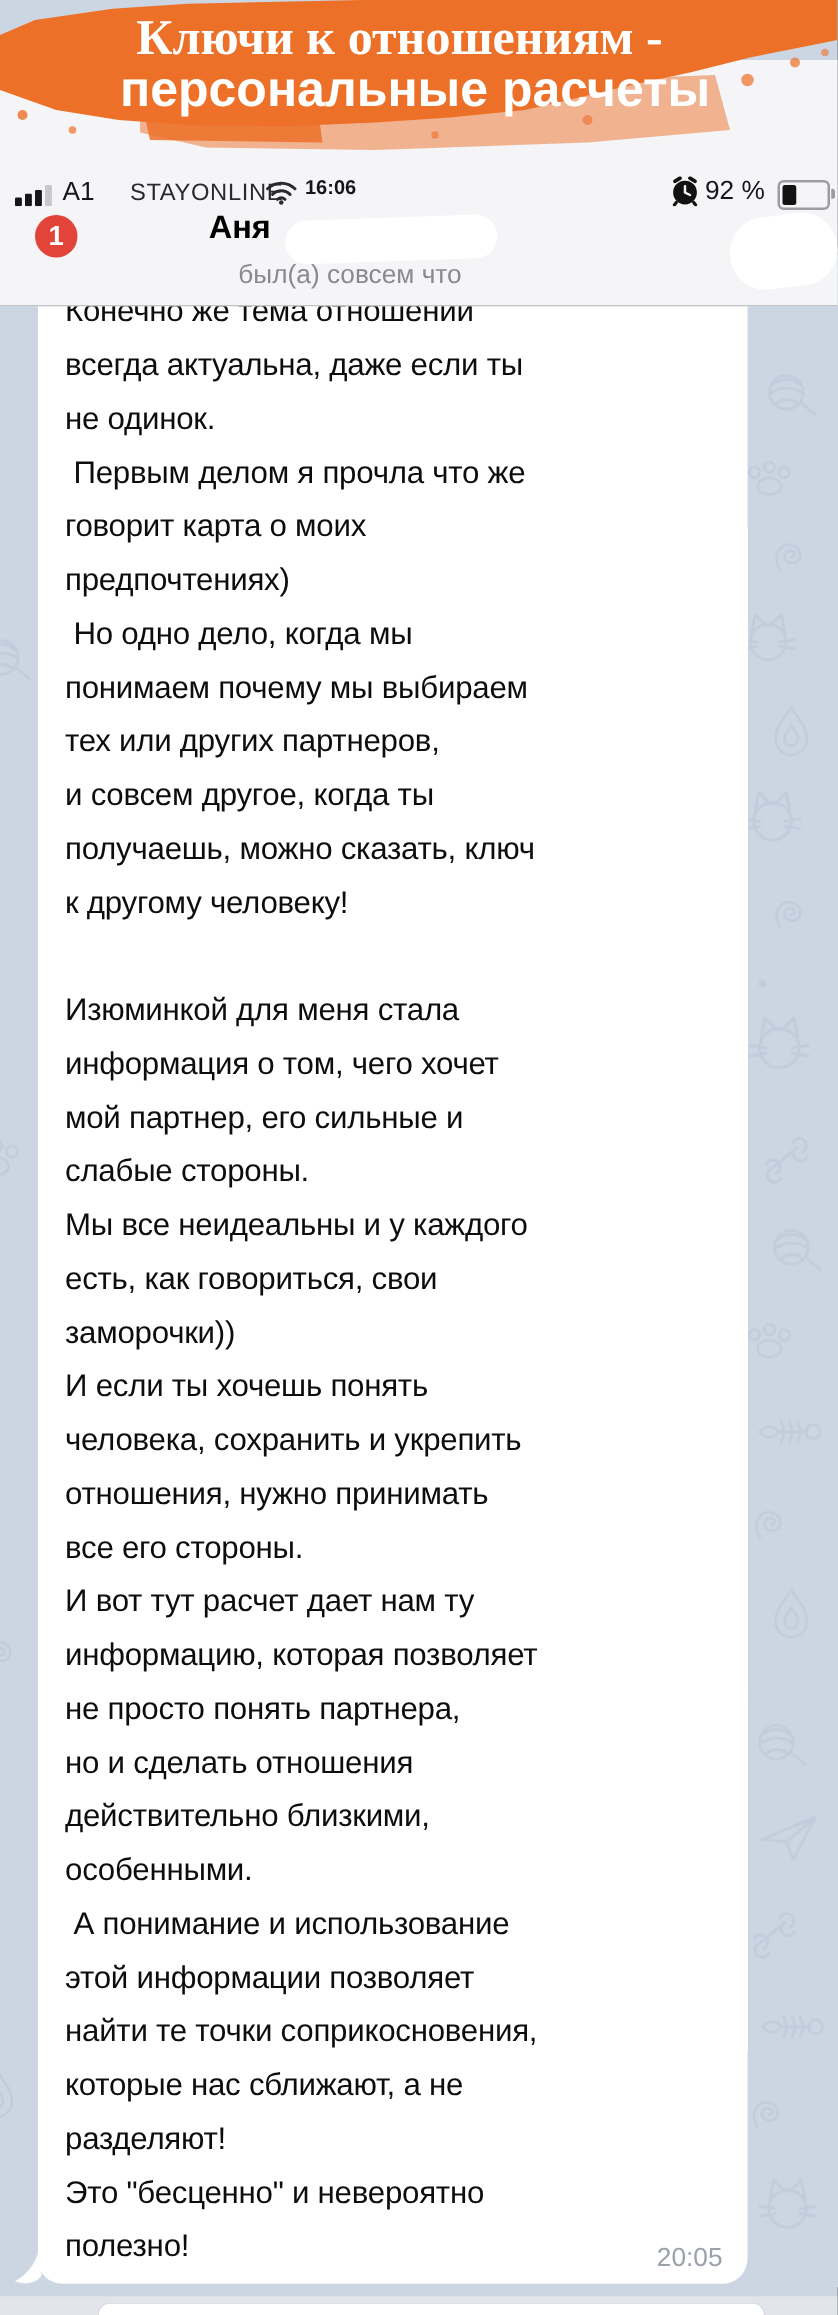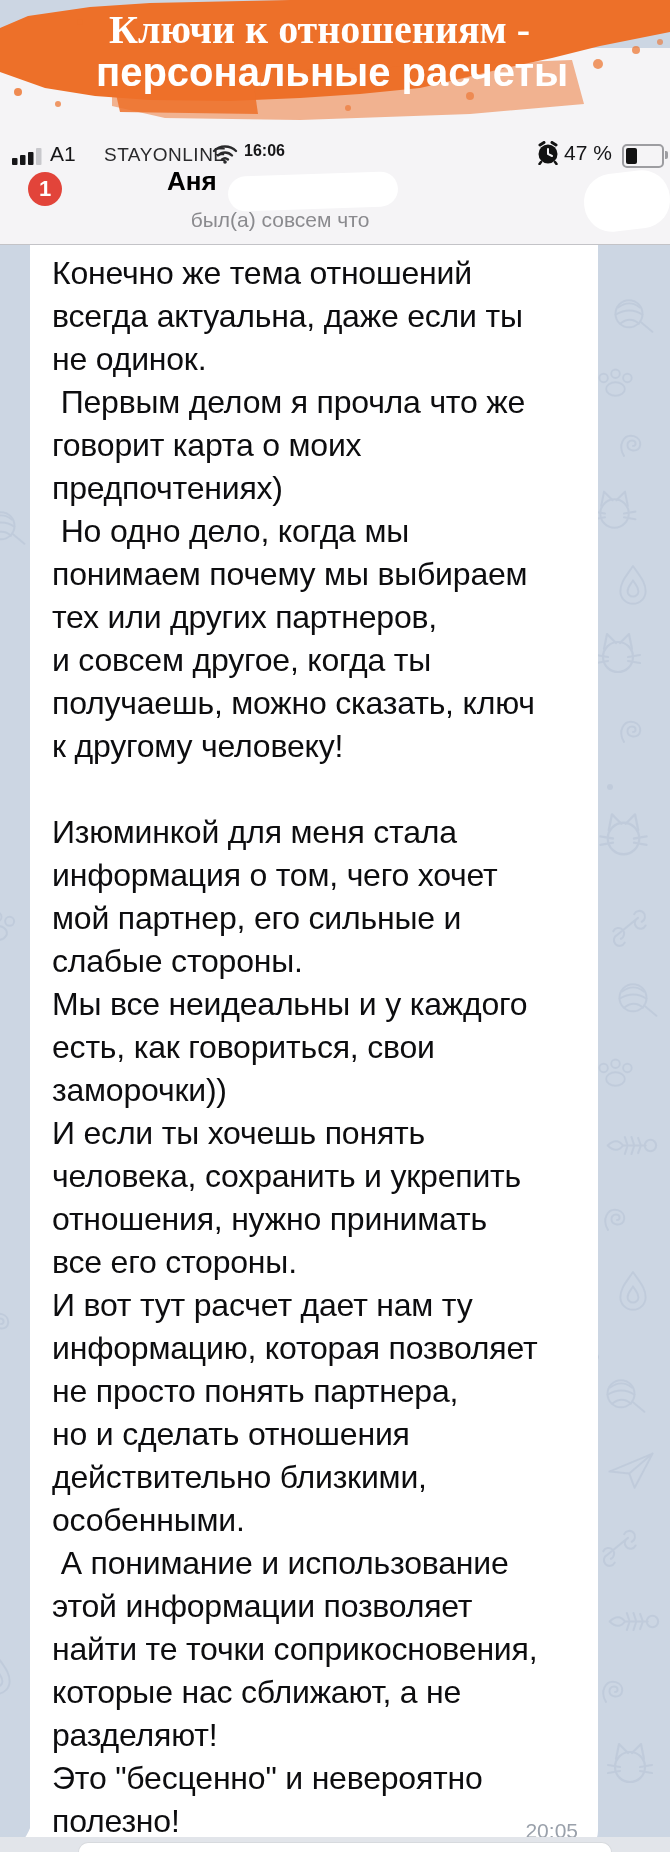--- a/index.html
+++ b/index.html
@@ -35,21 +35,21 @@
     font-size:21px;color:#8a8a8e;}
   .avatar-scribble{position:absolute;left:584px;top:124px;width:86px;height:58px;background:#fff;
     border-radius:28px;transform:rotate(-7deg);z-index:4;}
   
   .chat{position:absolute;top:197px;left:0;width:670px;height:1655px;background:#ccd6e3;z-index:1;}
   .doodles{position:absolute;top:0;left:0;}
   .prev-bubble{position:absolute;left:8px;top:0;width:178px;height:12px;background:#fff;
     border-radius:0 0 16px 16px;}
   .bubble{position:absolute;left:30px;top:21px;width:568px;background:#fff;border-radius:20px;
     box-sizing:border-box;padding:10px 20px 8px 22px;}
-  .msg-text{font-size:32px;line-height:43px;color:#0d0d0f;white-space:pre-wrap;letter-spacing:-.2px;margin-top:24px;}
+  .msg-text{font-size:25px;line-height:43px;color:#0d0d0f;white-space:pre-wrap;letter-spacing:-.2px;}
   .msg-time{position:absolute;right:20px;bottom:8px;font-size:21px;color:#9aa1ab;}
   .tail{position:absolute;left:-21px;bottom:0;}
   .bottom-strip{position:absolute;left:0;top:1640px;width:670px;height:15px;background:#e2e5ea;}
   .next-bubble{position:absolute;left:78px;top:1645px;width:534px;height:10px;background:#fff;
     border:1px solid #d7dade;border-bottom:none;border-radius:16px 16px 0 0;box-sizing:border-box;}
   
   .banner{position:absolute;top:0;left:0;width:670px;height:132px;z-index:6;pointer-events:none;}
   .banner-line1{position:absolute;left:92px;top:6px;font-family:"Liberation Serif",serif;
     font-weight:700;font-size:40px;color:#fff;white-space:nowrap;margin-left:17px;}
   .banner-line2{position:absolute;left:52px;top:50px;font-family:Liberation Sans, sans-serif;
@@ -204,21 +204,21 @@
       </svg>
       <span class="stime">16:06</span>
       <svg class="alarm" width="24" height="24" viewBox="0 0 24 24">
         <line x1="4" y1="4" x2="8" y2="1.5" stroke="#121212" stroke-width="3" stroke-linecap="round"></line>
         <line x1="20" y1="4" x2="16" y2="1.5" stroke="#121212" stroke-width="3" stroke-linecap="round"></line>
         <circle cx="12" cy="13" r="9.5" fill="#121212"></circle>
         <path d="M12 8 V13 L16 15" stroke="#f5f4f6" stroke-width="2" fill="none" stroke-linecap="round"></path>
         <line x1="5" y1="21" x2="3.5" y2="23" stroke="#121212" stroke-width="2.5" stroke-linecap="round"></line>
         <line x1="19" y1="21" x2="20.5" y2="23" stroke="#121212" stroke-width="2.5" stroke-linecap="round"></line>
       </svg>
-      <span class="batt-pct">47 %</span>
+      <span class="batt-pct">92 %</span>
       <div class="battery">
         <div class="fill"></div>
           <div class="nub"></div>
       </div>
     </div>
 
     <div class="badge">1</div>
 
     <div class="title">Аня</div>
     <div class="name-scribble"></div>

